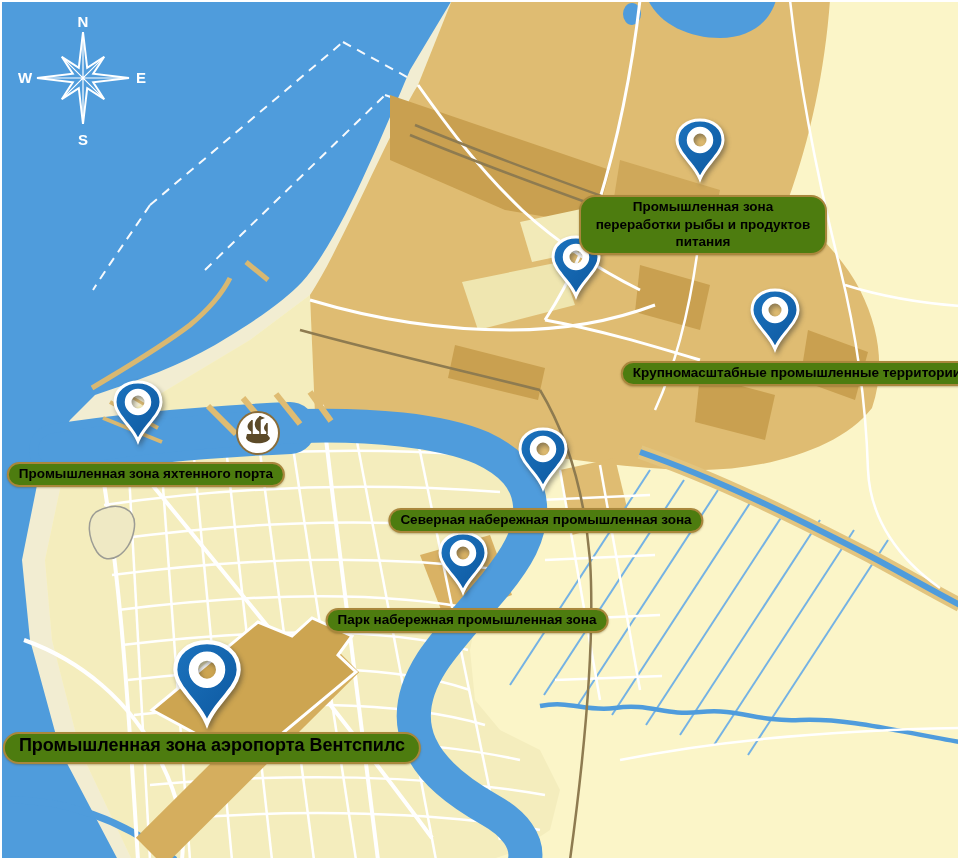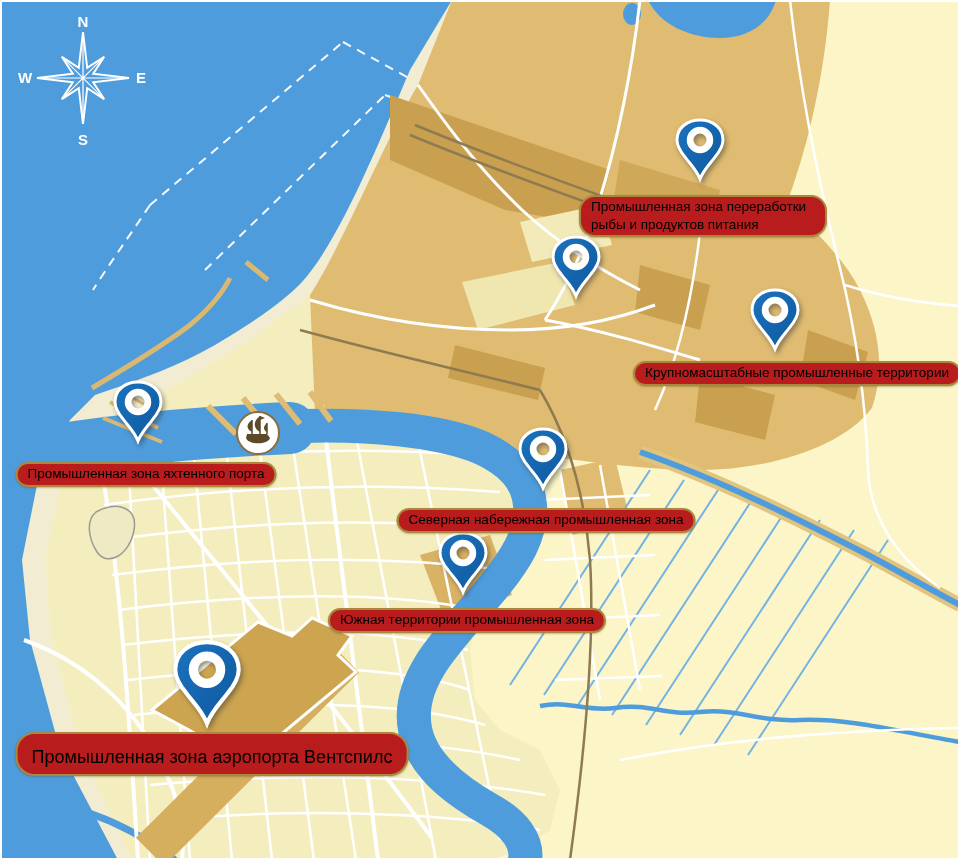--- a/index.html
+++ b/index.html
@@ -11,27 +11,27 @@
   .frame{position:absolute;left:0;top:0;right:0;bottom:0;border:2px solid #ffffff;pointer-events:none;z-index:40;}
 
   
   .pin{position:absolute;transform:translateX(-50%);z-index:20;
        filter:drop-shadow(2px 3px 2.5px rgba(40,40,40,.45));cursor:pointer;}
   .pin svg{display:block;}
 
   
   .map-label{
     position:absolute;transform:translateX(-50%);z-index:25;
-    background:#b91c1c;border:2px solid #A9873C;border-radius:15px;
-    padding:1px 10px 2px;white-space:nowrap;
-    font-weight:normal;font-size:13.5px;line-height:1.3;color:#000;
+    background:#4d7c0f;border:2px solid #A9873C;border-radius:15px;
+    padding:1px 10px 2px;white-space:nowrap;text-align:center;
+    font-weight:bold;font-size:13.5px;line-height:1.3;color:#000;
     box-shadow:0 1px 2px rgba(90,70,20,.35);
   }
   .map-label.wrap{white-space:normal;width:224px;border-radius:16px;}
-  .map-label.big{font-size:18px;padding:12px 14px 5px;border-radius:19px;}
+  .map-label.big{font-size:18px;padding:0 14px 5px;border-radius:19px;}
 
   .compass-text{font-weight:bold;font-size:15px;fill:#ffffff;}
 </style>
 </head>
 <body>
 
 <div class="stage">
 
   <svg class="basemap" width="960" height="860" viewBox="0 0 960 860">
     <defs>
@@ -258,17 +258,17 @@
       <path fill="url(#pinGrad)" stroke="#ffffff" stroke-width="3" fill-rule="evenodd" d="M26,62 C22,52 16,47 11,40 C6,34 3,29 3,23 C3,11 13,3 26,3 C39,3 49,11 49,23 C49,29 46,34 41,40 C36,47 30,52 26,62 Z
            M26,15 a8,8 0 1,0 0,16 a8,8 0 1,0 0,-16 Z"></path>
       <circle cx="26" cy="23" r="10.5" fill="none" stroke="#ffffff" stroke-width="5.5"></circle>
     </svg>
   </div>
 
   <div class="map-label wrap" style="left:703px;top:195px;">Промышленная зона переработки рыбы и продуктов питания</div>
   <div class="map-label" style="left:785px;top:361px;margin-left:12px;">Крупномасштабные промышленные территории</div>
   <div class="map-label" style="left:546px;top:508px;">Северная набережная промышленная зона</div>
   <div class="map-label" style="left:146px;top:462px;">Промышленная зона яхтенного порта</div>
-  <div class="map-label" style="left:467px;top:608px;">Южная территории промышленная зона</div>
+  <div class="map-label" style="left:467px;top:608px;">Парк набережная промышленная зона</div>
   <div class="map-label big" style="left:212px;top:732px;">Промышленная зона аэропорта Вентспилс</div>
 
   <div class="frame"></div>
 </div>
 
 </body></html>

